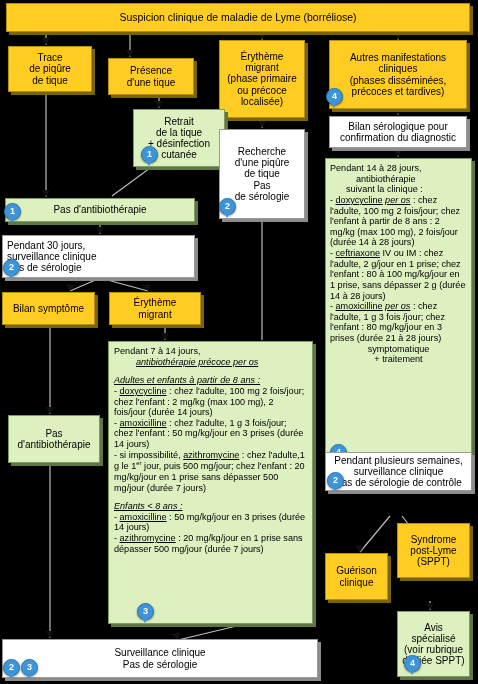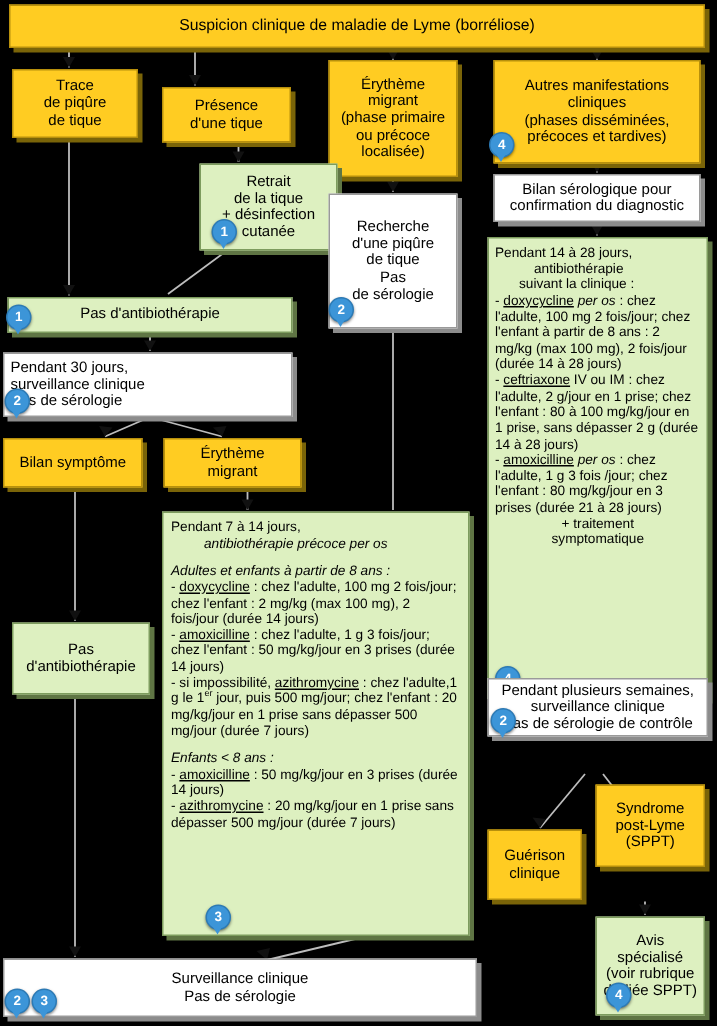--- a/index.html
+++ b/index.html
@@ -21,21 +21,21 @@
   .green{background:#ddf0c0;border:1px solid #7d9c5e;box-shadow:3px 3px 0 #5f7544;}
   .white{background:#ffffff;border:1px solid #9a9a9a;box-shadow:3px 3px 0 #8c8c8c;}
   .ctr{text-align:center;}
   .left{text-align:left;}
   .title{
     font-weight:normal;font-size:10.5px;
   }
   .f10{font-size:10px;}
   .body-txt{font-size:9.1px;line-height:1.17;}
   u{text-decoration:underline;}
-  i{font-style:italic;}
+  i{font-style:italic;text-decoration:underline;}
   .badge{
     position:absolute;width:15px;height:15px;border-radius:50%;
     background:#3c95d8;color:#fff;font-size:9px;font-weight:bold;
     display:flex;align-items:center;justify-content:center;
     box-shadow:0 1px 2px rgba(0,0,0,.5);
     border:1px solid #2c7ab5;
   }
   .badge::after{
     content:"";position:absolute;bottom:-4px;left:4px;
     border-left:3px solid transparent;border-right:3px solid transparent;
@@ -209,22 +209,22 @@
     <div class="badge" style="left:28px;bottom:3px;">3</div>
   </div>
 
   <div class="box green left body-txt" style="left:325px;top:158px;width:147px;height:308px;justify-content:flex-start;padding:4px 4px;">
     <div>Pendant 14 à 28 jours,</div>
     <div style="padding-left:26px;">antibiothérapie</div>
     <div style="padding-left:16px;">suivant la clinique :</div>
     <div>- <u>doxycycline</u> <i>per os</i> : chez l'adulte, 100 mg 2 fois/jour; chez l'enfant à partir de 8 ans : 2 mg/kg (max 100 mg), 2 fois/jour (durée 14 à 28 jours)</div>
     <div>- <u>ceftriaxone</u> IV ou IM : chez l'adulte, 2 g/jour en 1 prise; chez l'enfant : 80 à 100 mg/kg/jour en 1 prise, sans dépasser 2 g (durée 14 à 28 jours)</div>
     <div>- <u>amoxicilline</u> <i>per os</i> : chez l'adulte, 1 g 3 fois /jour; chez l'enfant : 80 mg/kg/jour en 3 prises (durée 21 à 28 jours)</div>
+    <div style="text-align:center;">symptomatique</div>
     <div style="text-align:center;">+ traitement</div>
-    <div style="text-align:center;">symptomatique</div>
     <div class="badge" style="left:4px;bottom:4px;">4</div>
   </div>
 
   <div class="box white ctr f10" style="left:325px;top:452px;width:147px;height:39px;">
     <span style="white-space:pre-line;">Pendant plusieurs semaines,
 surveillance clinique
 Pas de sérologie de contrôle</span>
     <div class="badge" style="left:1px;bottom:1px;">2</div>
   </div>
 

